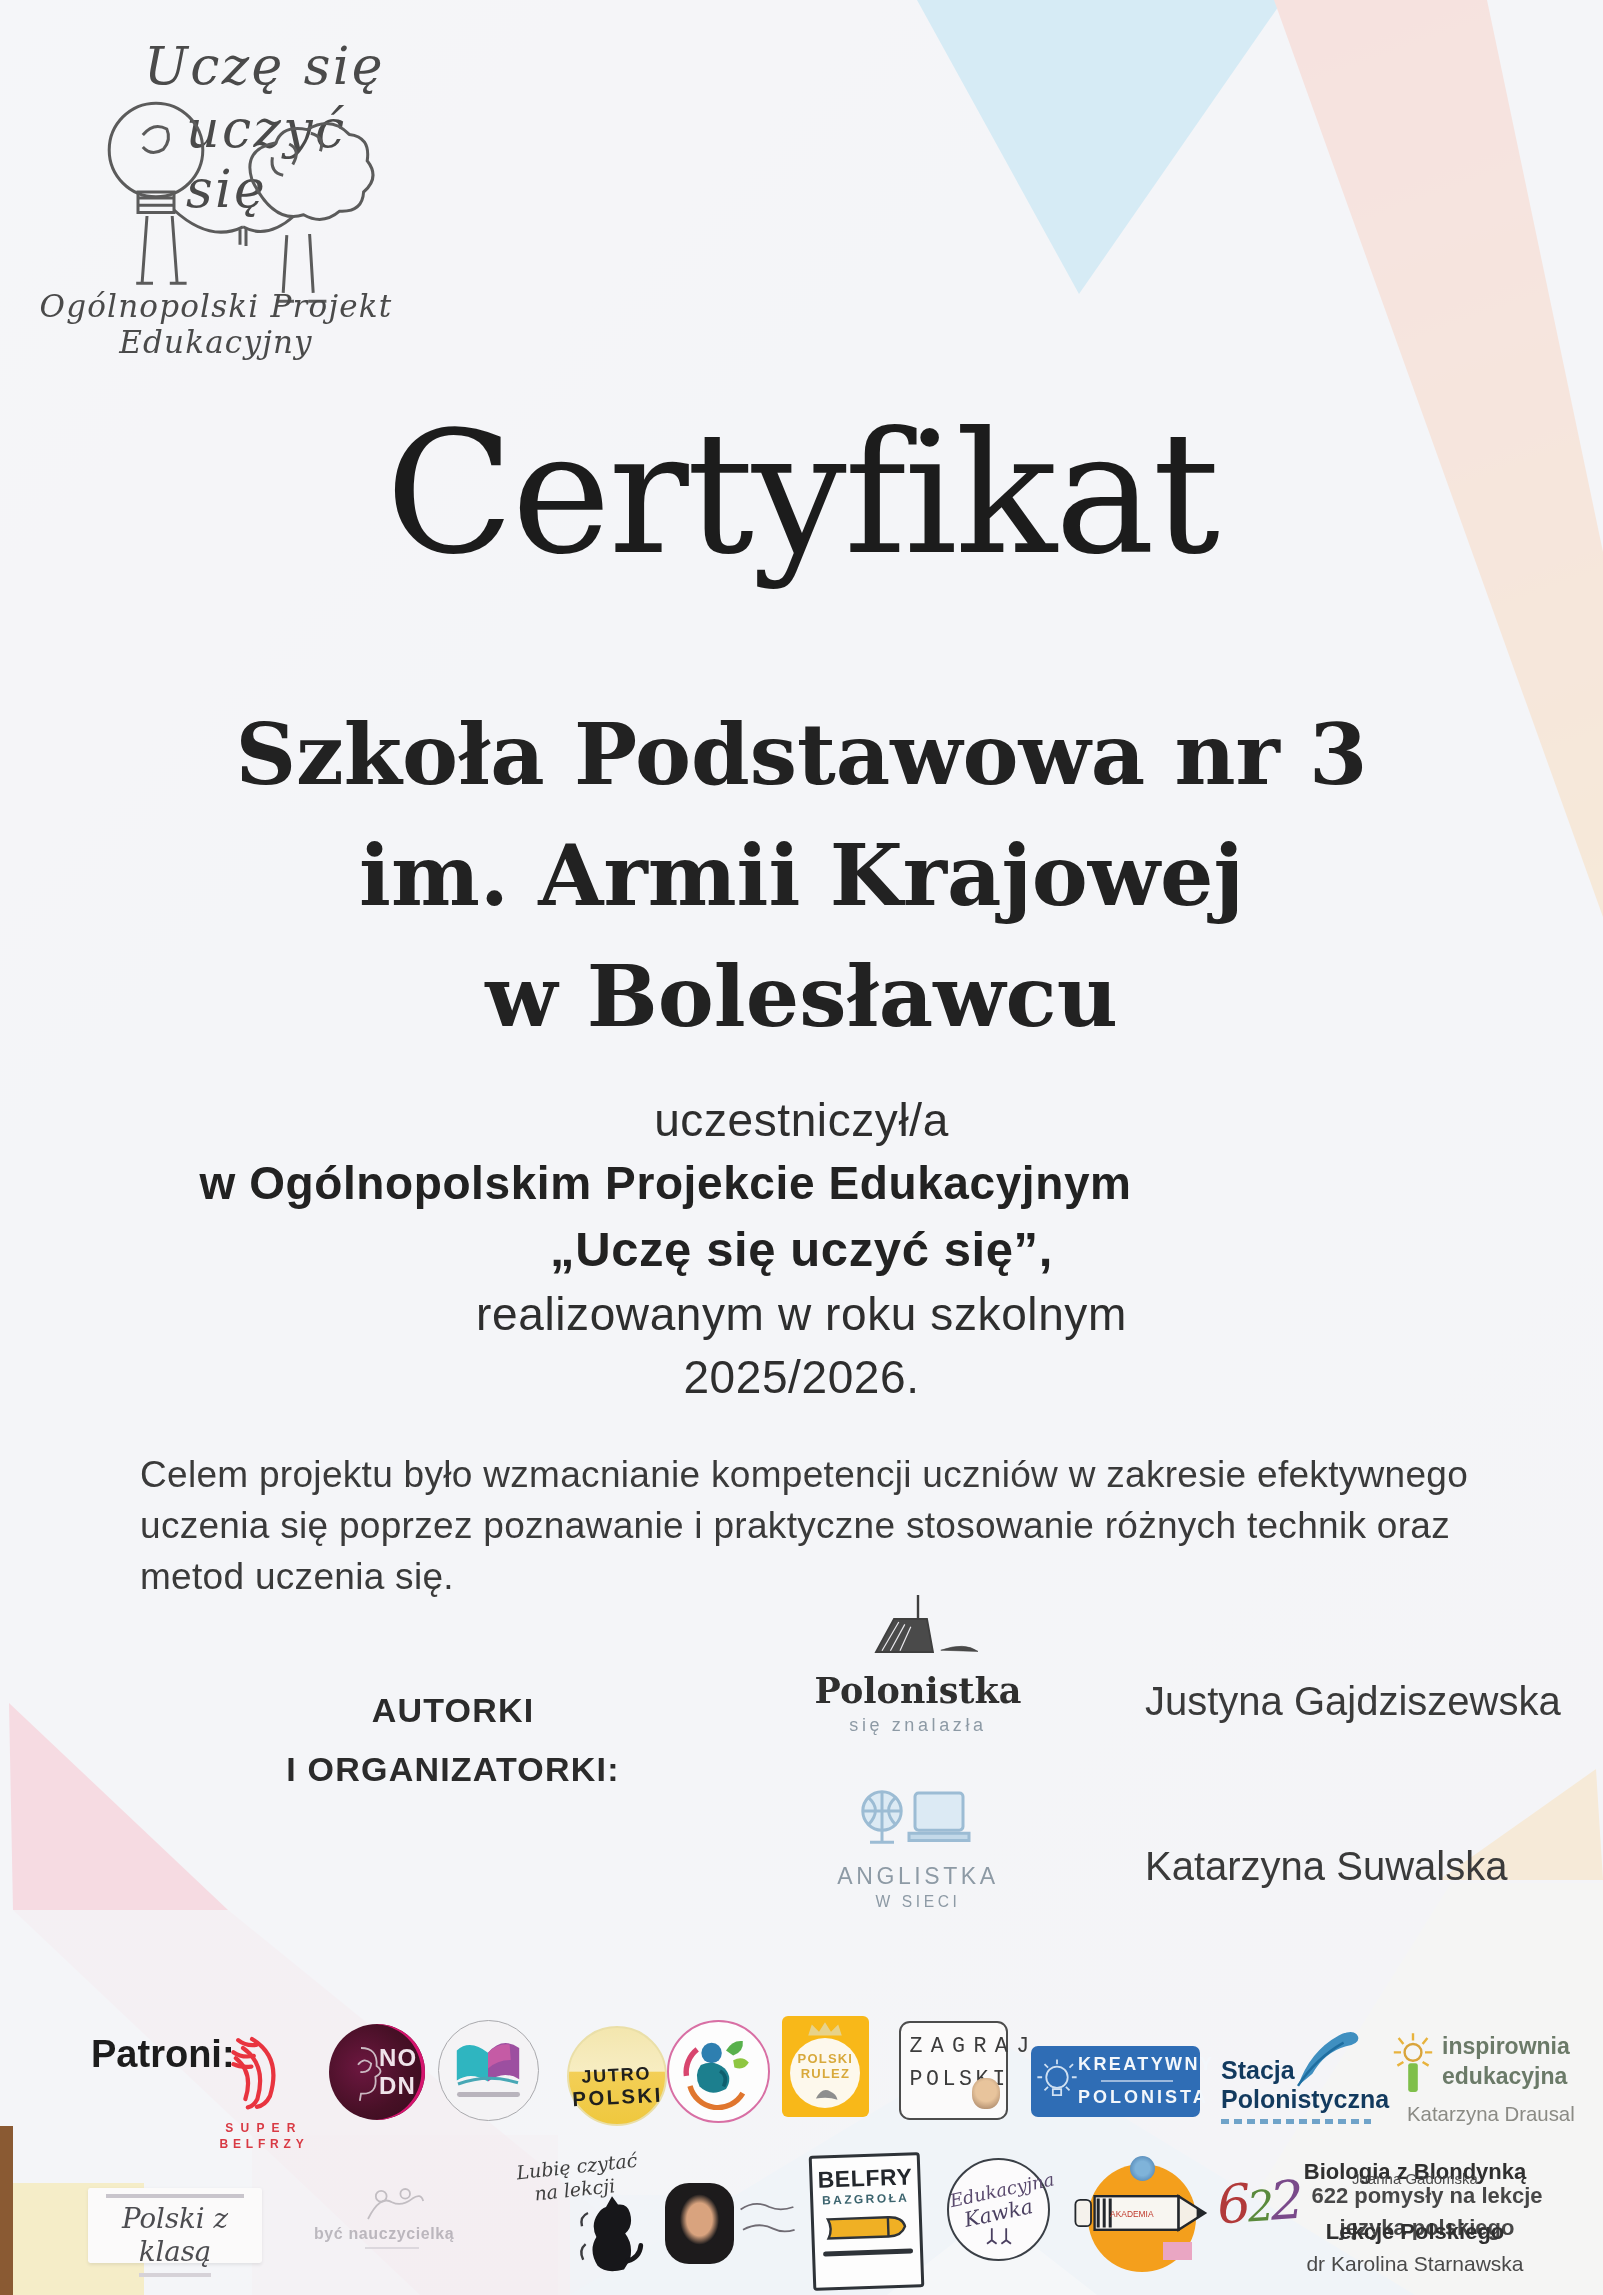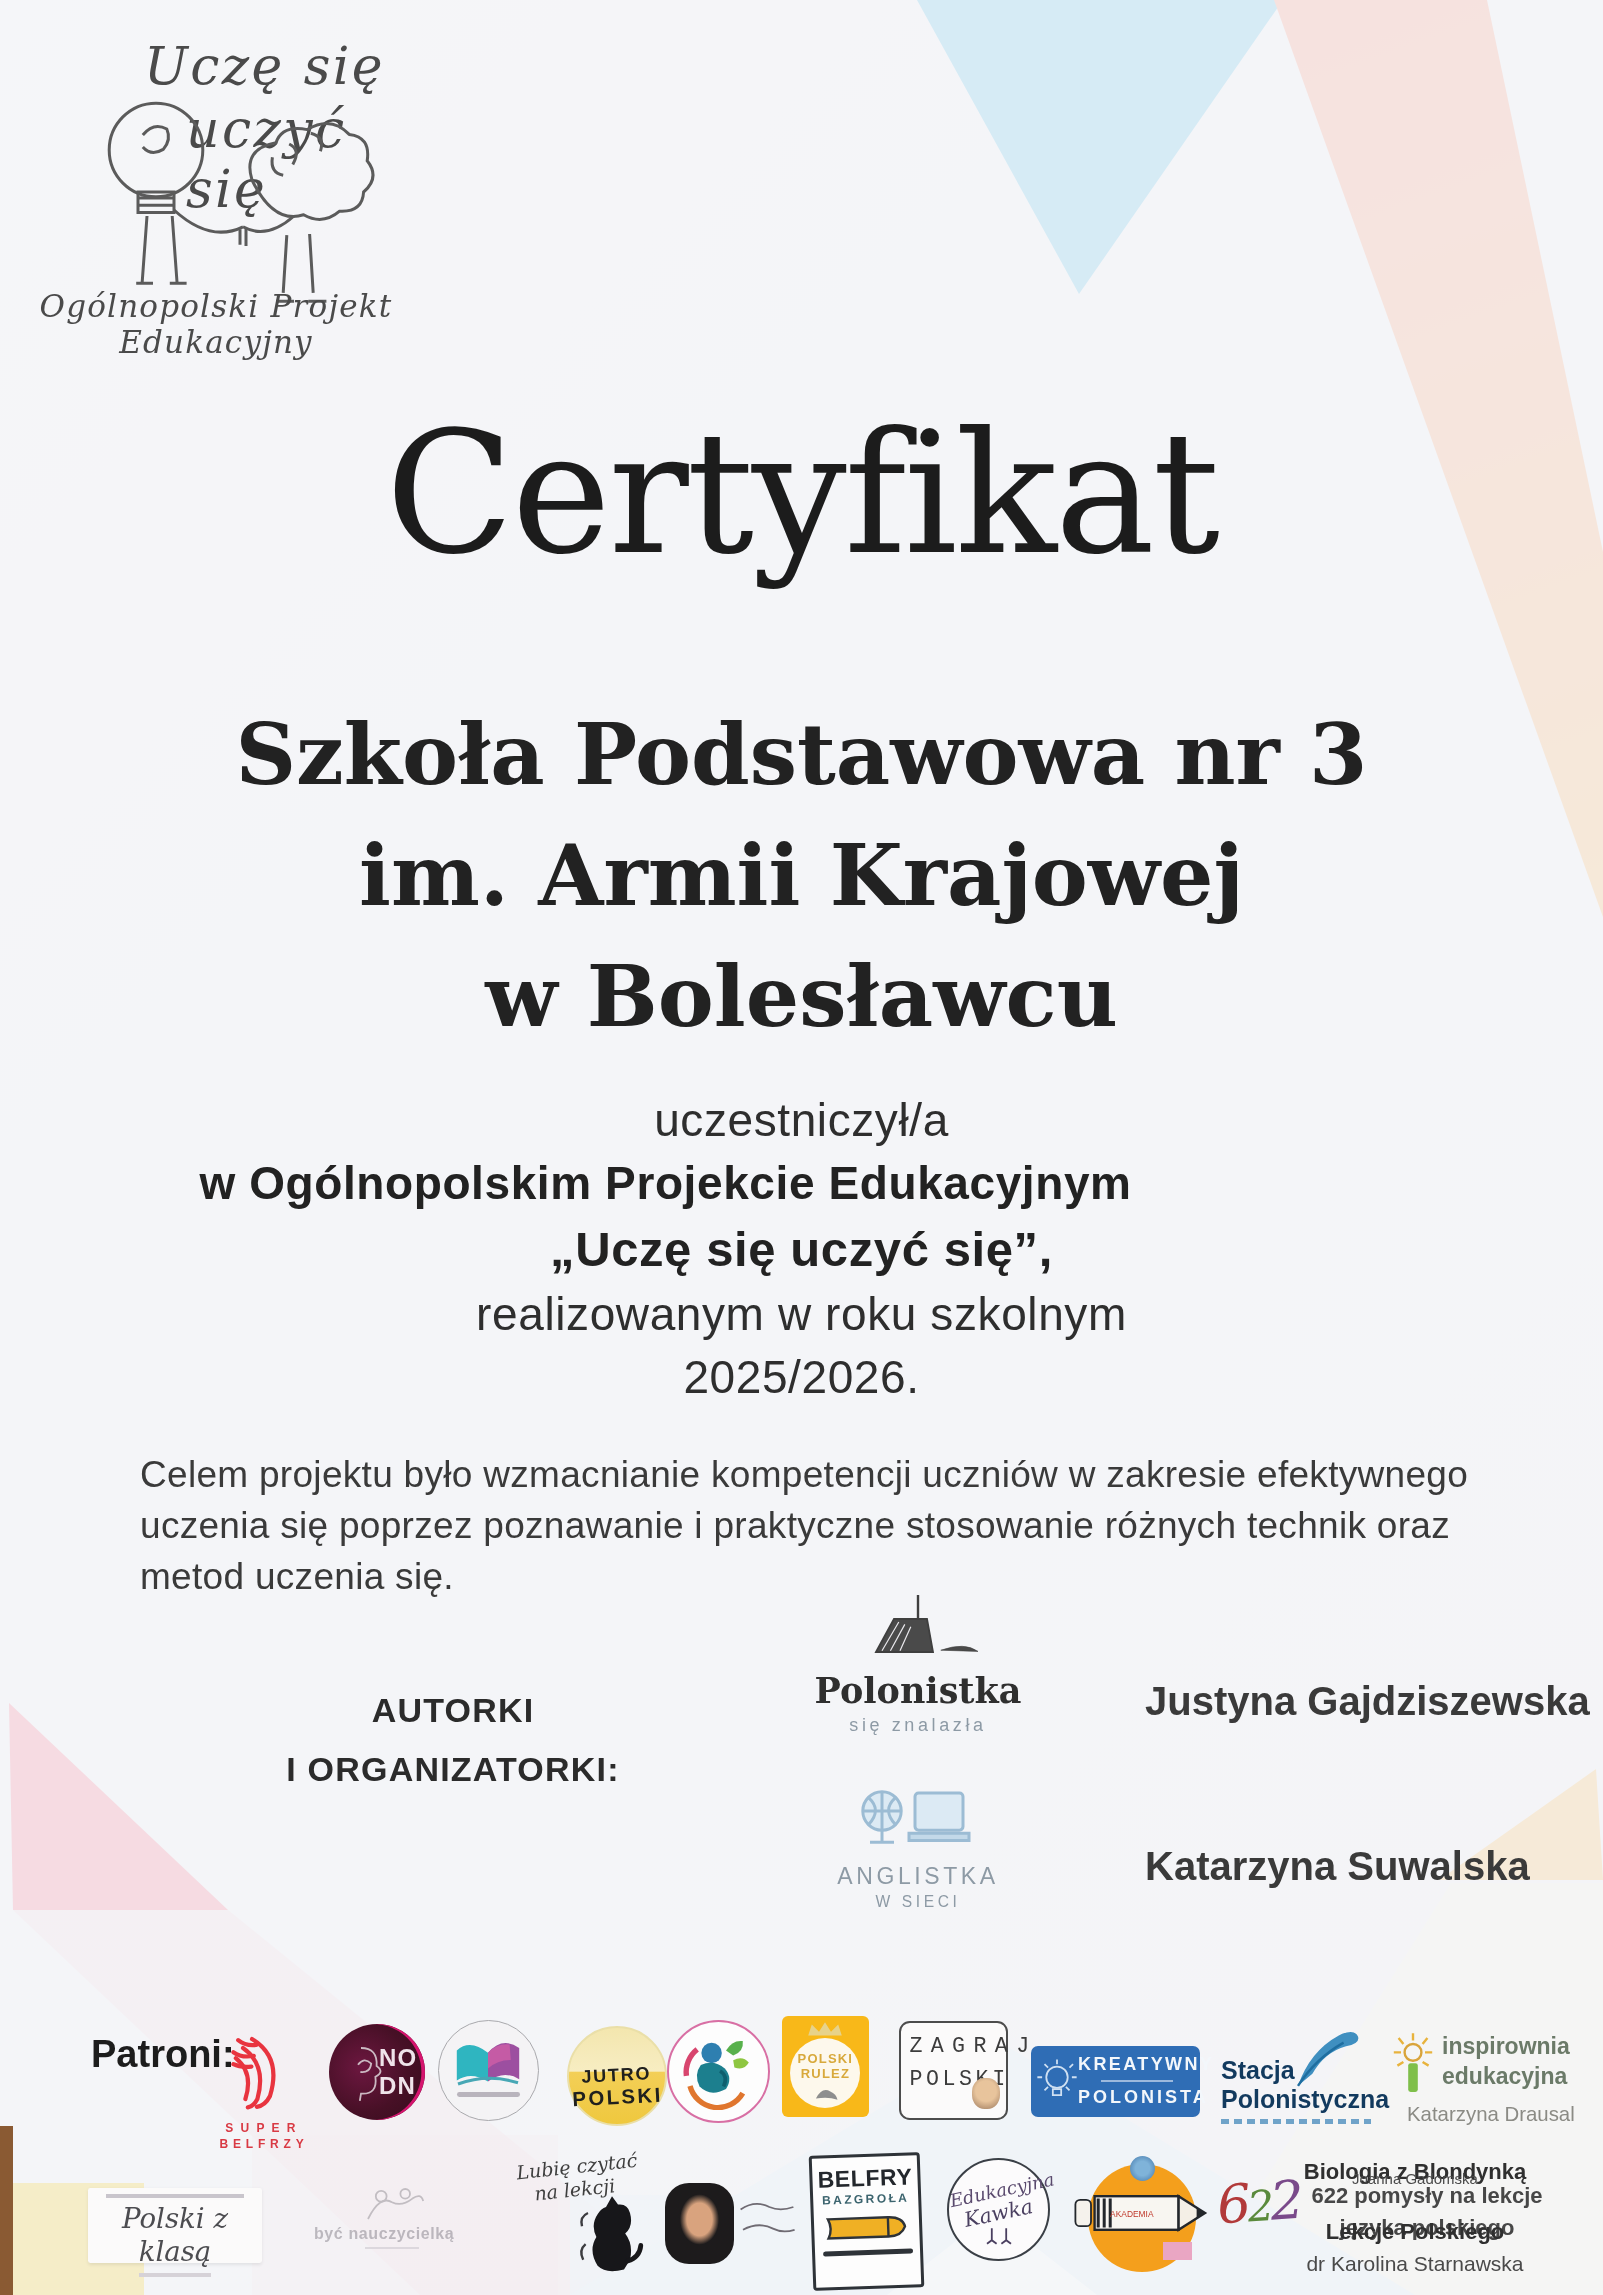--- a/index.html
+++ b/index.html
@@ -10,21 +10,21 @@
   .ctr{text-align:center;}
   .decor{position:absolute;}
   
   .script{font-family:"DejaVu Serif",serif;font-style:italic;color:#4a4a4a;}
   .title{font-family:"DejaVu Serif",serif;color:#1c1c1c;font-size:168px;letter-spacing:-2.4px;}
   .school{font-family:"DejaVu Serif",serif;font-weight:bold;color:#222;font-size:84px;}
   .part{font-size:46px;color:#2e2e2e;letter-spacing:0.6px;}
   .part.b{font-weight:bold;color:#222;}
   .goal{font-size:37px;color:#3a3a3a;letter-spacing:0.3px;}
   .authlabel{font-weight:bold;font-size:34px;color:#2b2b2b;letter-spacing:1.2px;}
-  .authname{font-size:40px;color:#3a3a3a;font-weight:bold;}
+  .authname{font-size:40px;color:#3a3a3a;}
   .patlabel{font-weight:bold;font-size:38px;color:#1d1d1d;}
   .smallcap{letter-spacing:3.6px;color:#8d9aa5;}
   .logoline{line-height:1.05;}
   svg{display:block;}
 </style>
 </head>
 <body>
 
 <div class="page">
 

